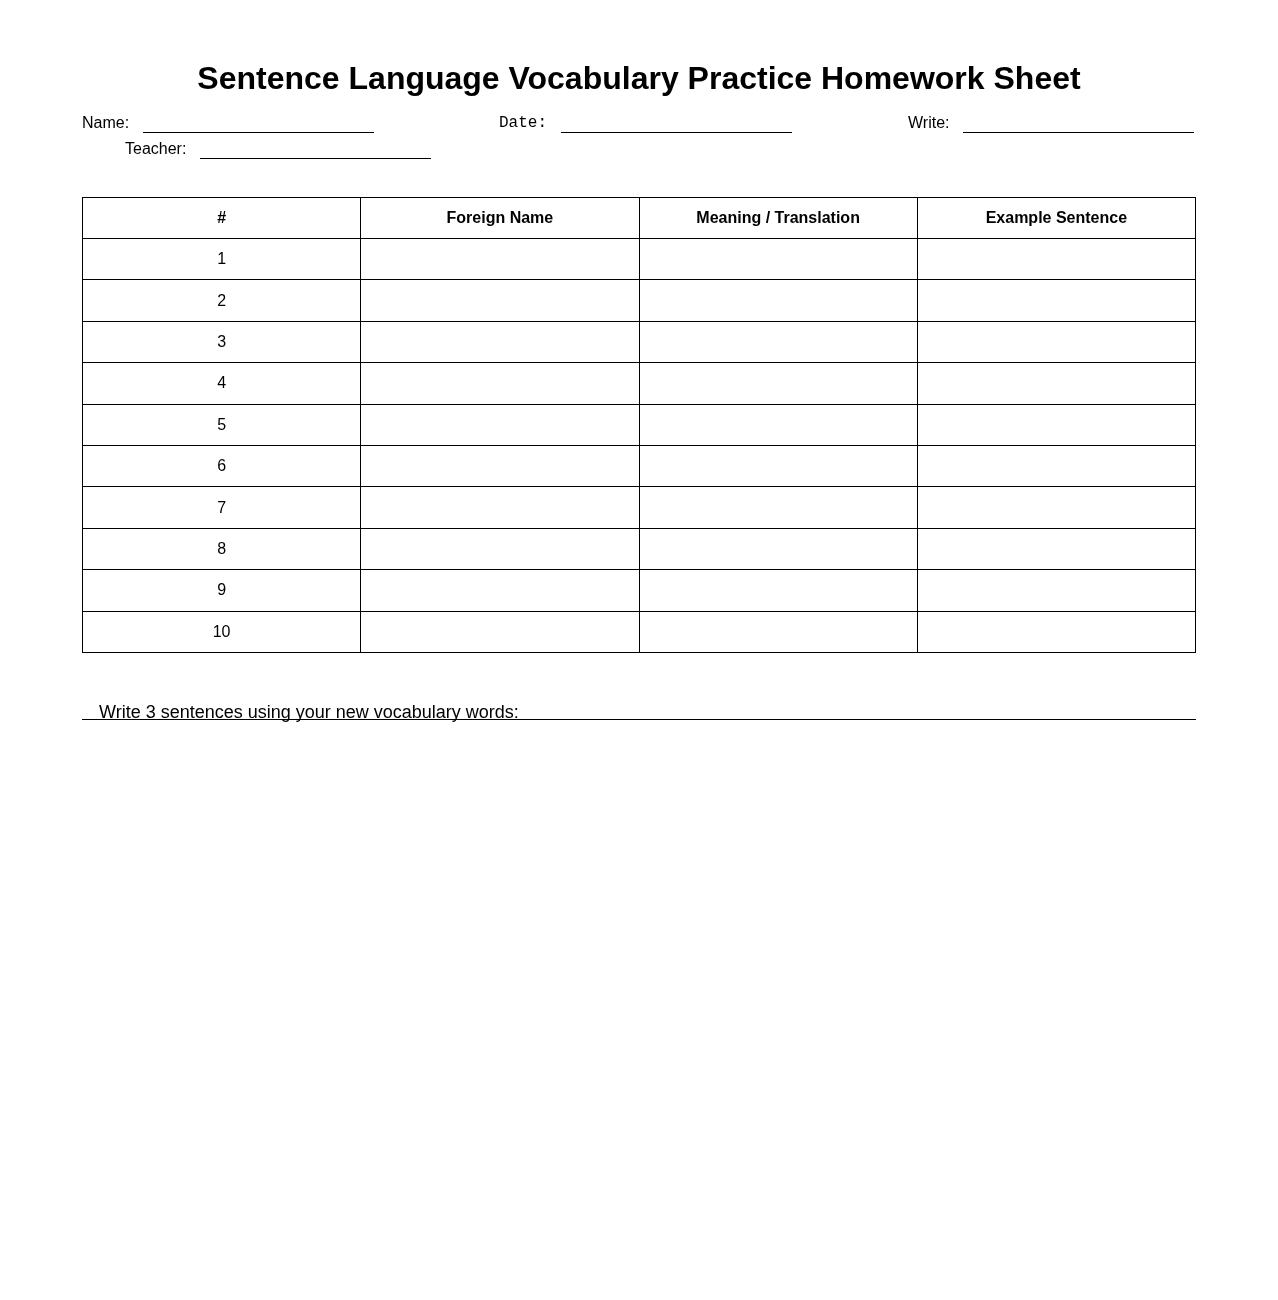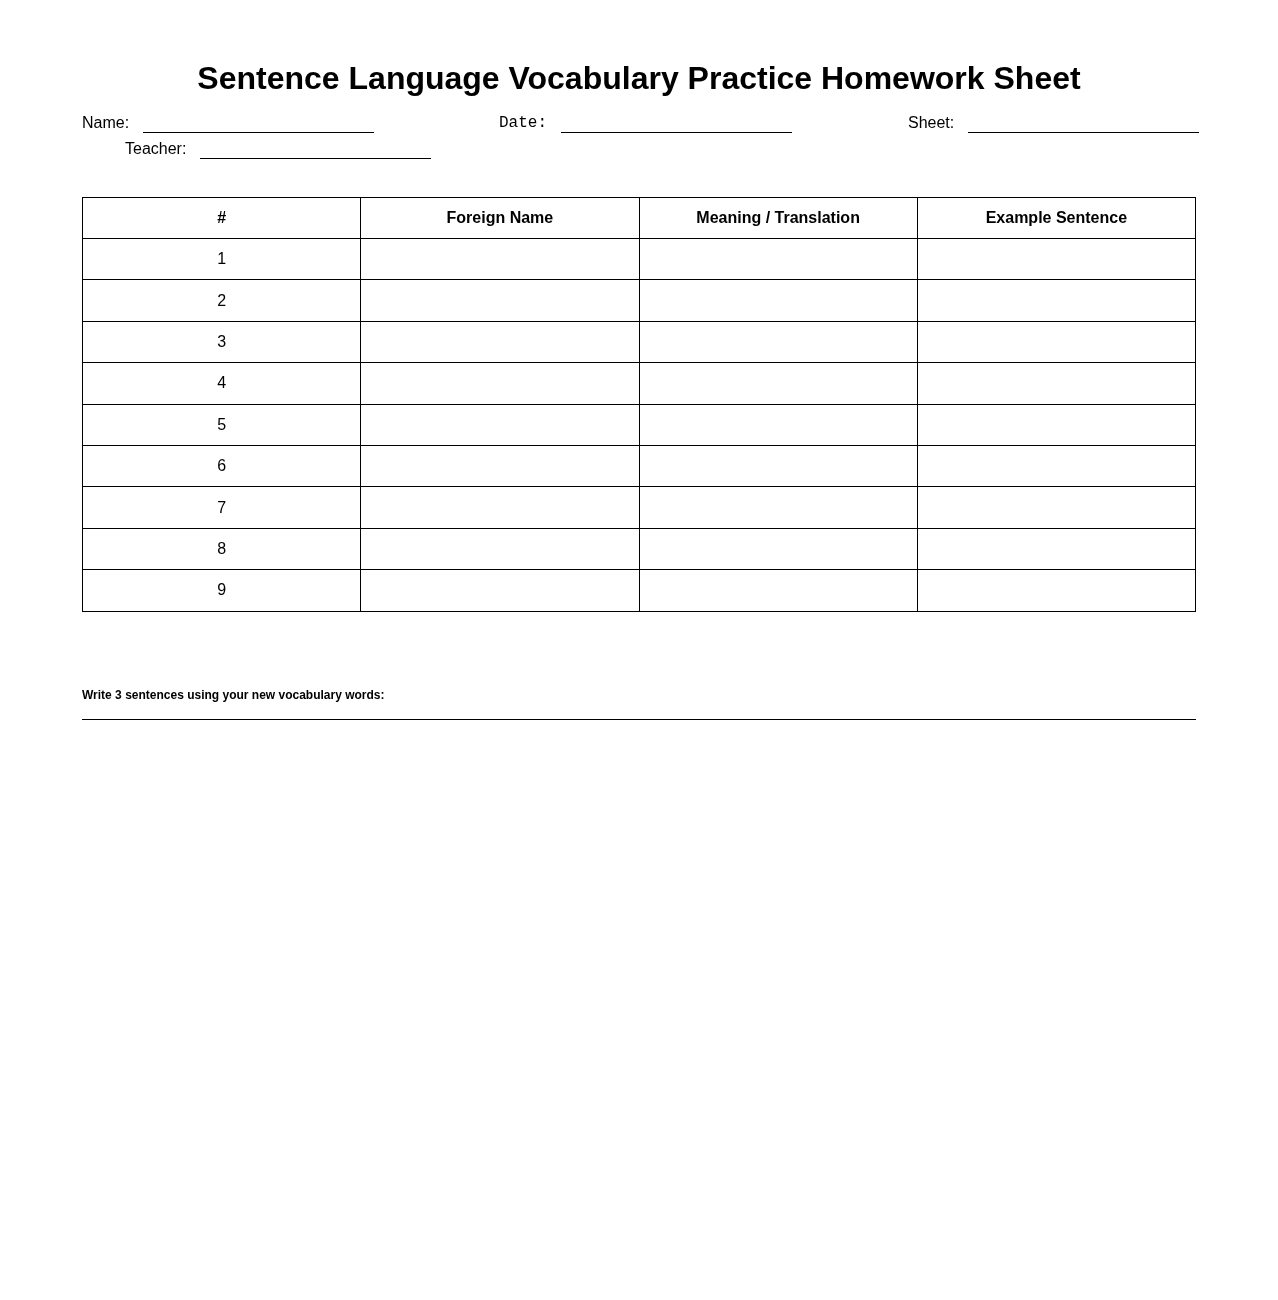--- a/index.html
+++ b/index.html
@@ -83,24 +83,24 @@
       height: 40px;
       font-weight: bold;
     }
     table.vocab td {
       height: 40.4px;
     }
     .prompt {
       position: absolute;
       left: 0;
       top: 684px;
-      font-size: 12px;
-      font-weight: bold;
+      font-size: 18px;
+      font-weight: normal;
       line-height: 22px;
-      margin: 0;
+      margin: 17px;
     }
     .answer-line {
       position: absolute;
       left: 0;
       top: 719px;
       width: 1114px;
       border-top: 1px solid #000;
       height: 0;
     }
   </style>
@@ -113,21 +113,21 @@
   <div class="info-row r1">
     <div class="field f-name">
       <span class="lbl">Name:</span>
       <span class="line"></span>
     </div>
     <div class="field f-date">
       <span class="lbl">Date:</span>
       <span class="line"></span>
     </div>
     <div class="field f-class">
-      <span class="lbl">Sheet:</span>
+      <span class="lbl">Write:</span>
       <span class="line"></span>
     </div>
   </div>
 
   <div class="info-row r2">
     <div class="field f-teacher">
       <span class="lbl">Teacher:</span>
       <span class="line"></span>
     </div>
   </div>
@@ -189,18 +189,24 @@
         <td></td>
         <td></td>
         <td></td>
       </tr>
       <tr>
         <td>9</td>
         <td></td>
         <td></td>
         <td></td>
       </tr>
+      <tr>
+        <td>10</td>
+        <td></td>
+        <td></td>
+        <td></td>
+      </tr>
     </tbody>
   </table>
 
   <p class="prompt">Write 3 sentences using your new vocabulary words:</p>
   <div class="answer-line"></div>
 </div>
 
 </body></html>

